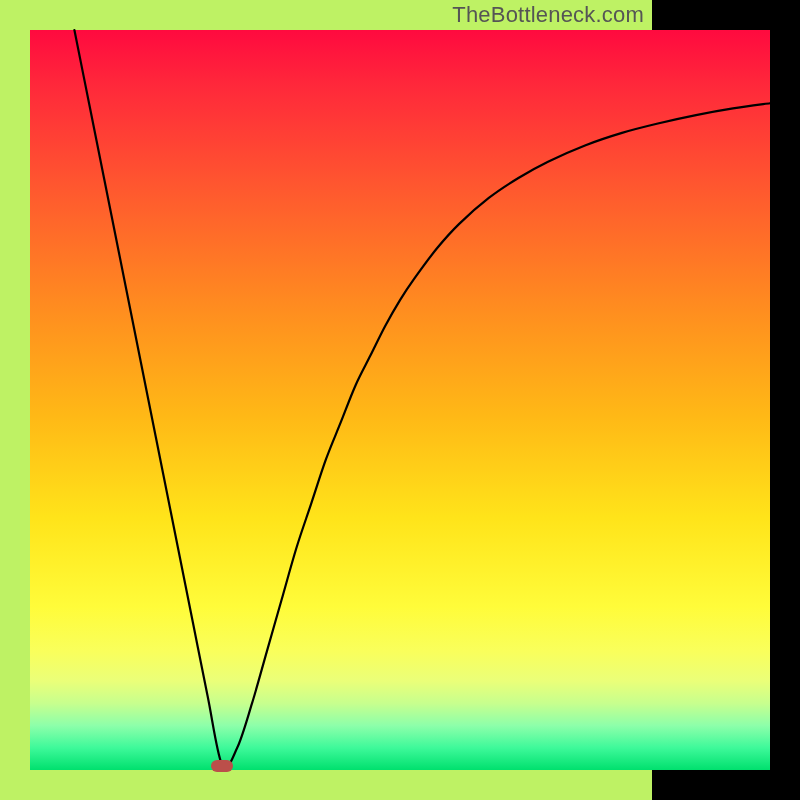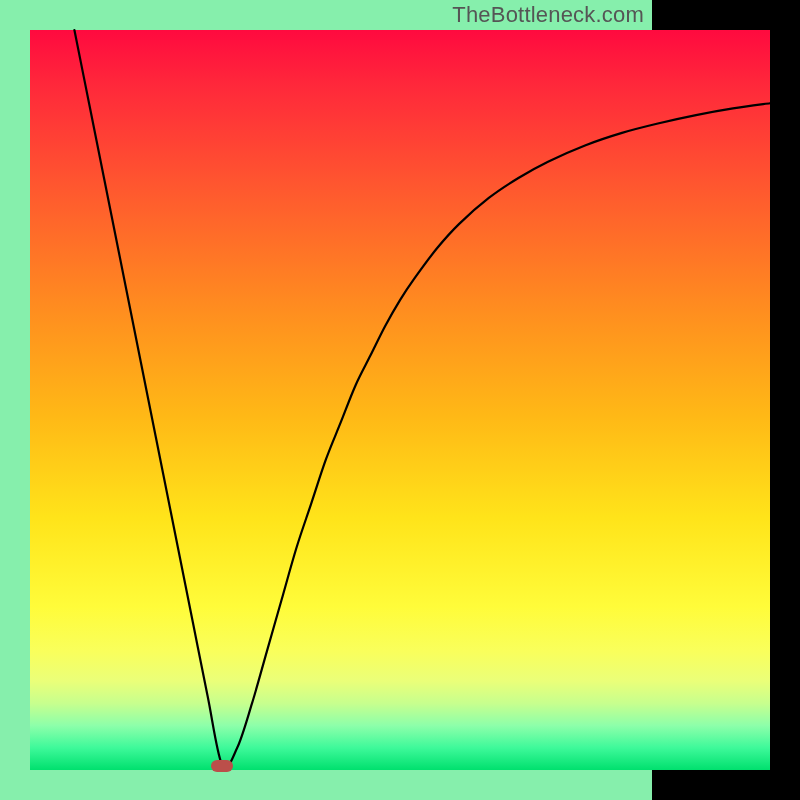--- a/index.html
+++ b/index.html
@@ -8,21 +8,21 @@
     width: 800px;
     height: 800px;
     background: #000;
     font-family: Arial, Helvetica, sans-serif;
     overflow: hidden;
   }
   .frame {
     position: relative;
     width: 652px;
     height: 800px;
-    background: #86efac;
+    background: #bef264;
   }
   .watermark {
     position: absolute;
     top: 2px;
     right: 8px;
     color: #555;
     font-size: 22px;
     letter-spacing: 0.2px;
     user-select: none;
   }

